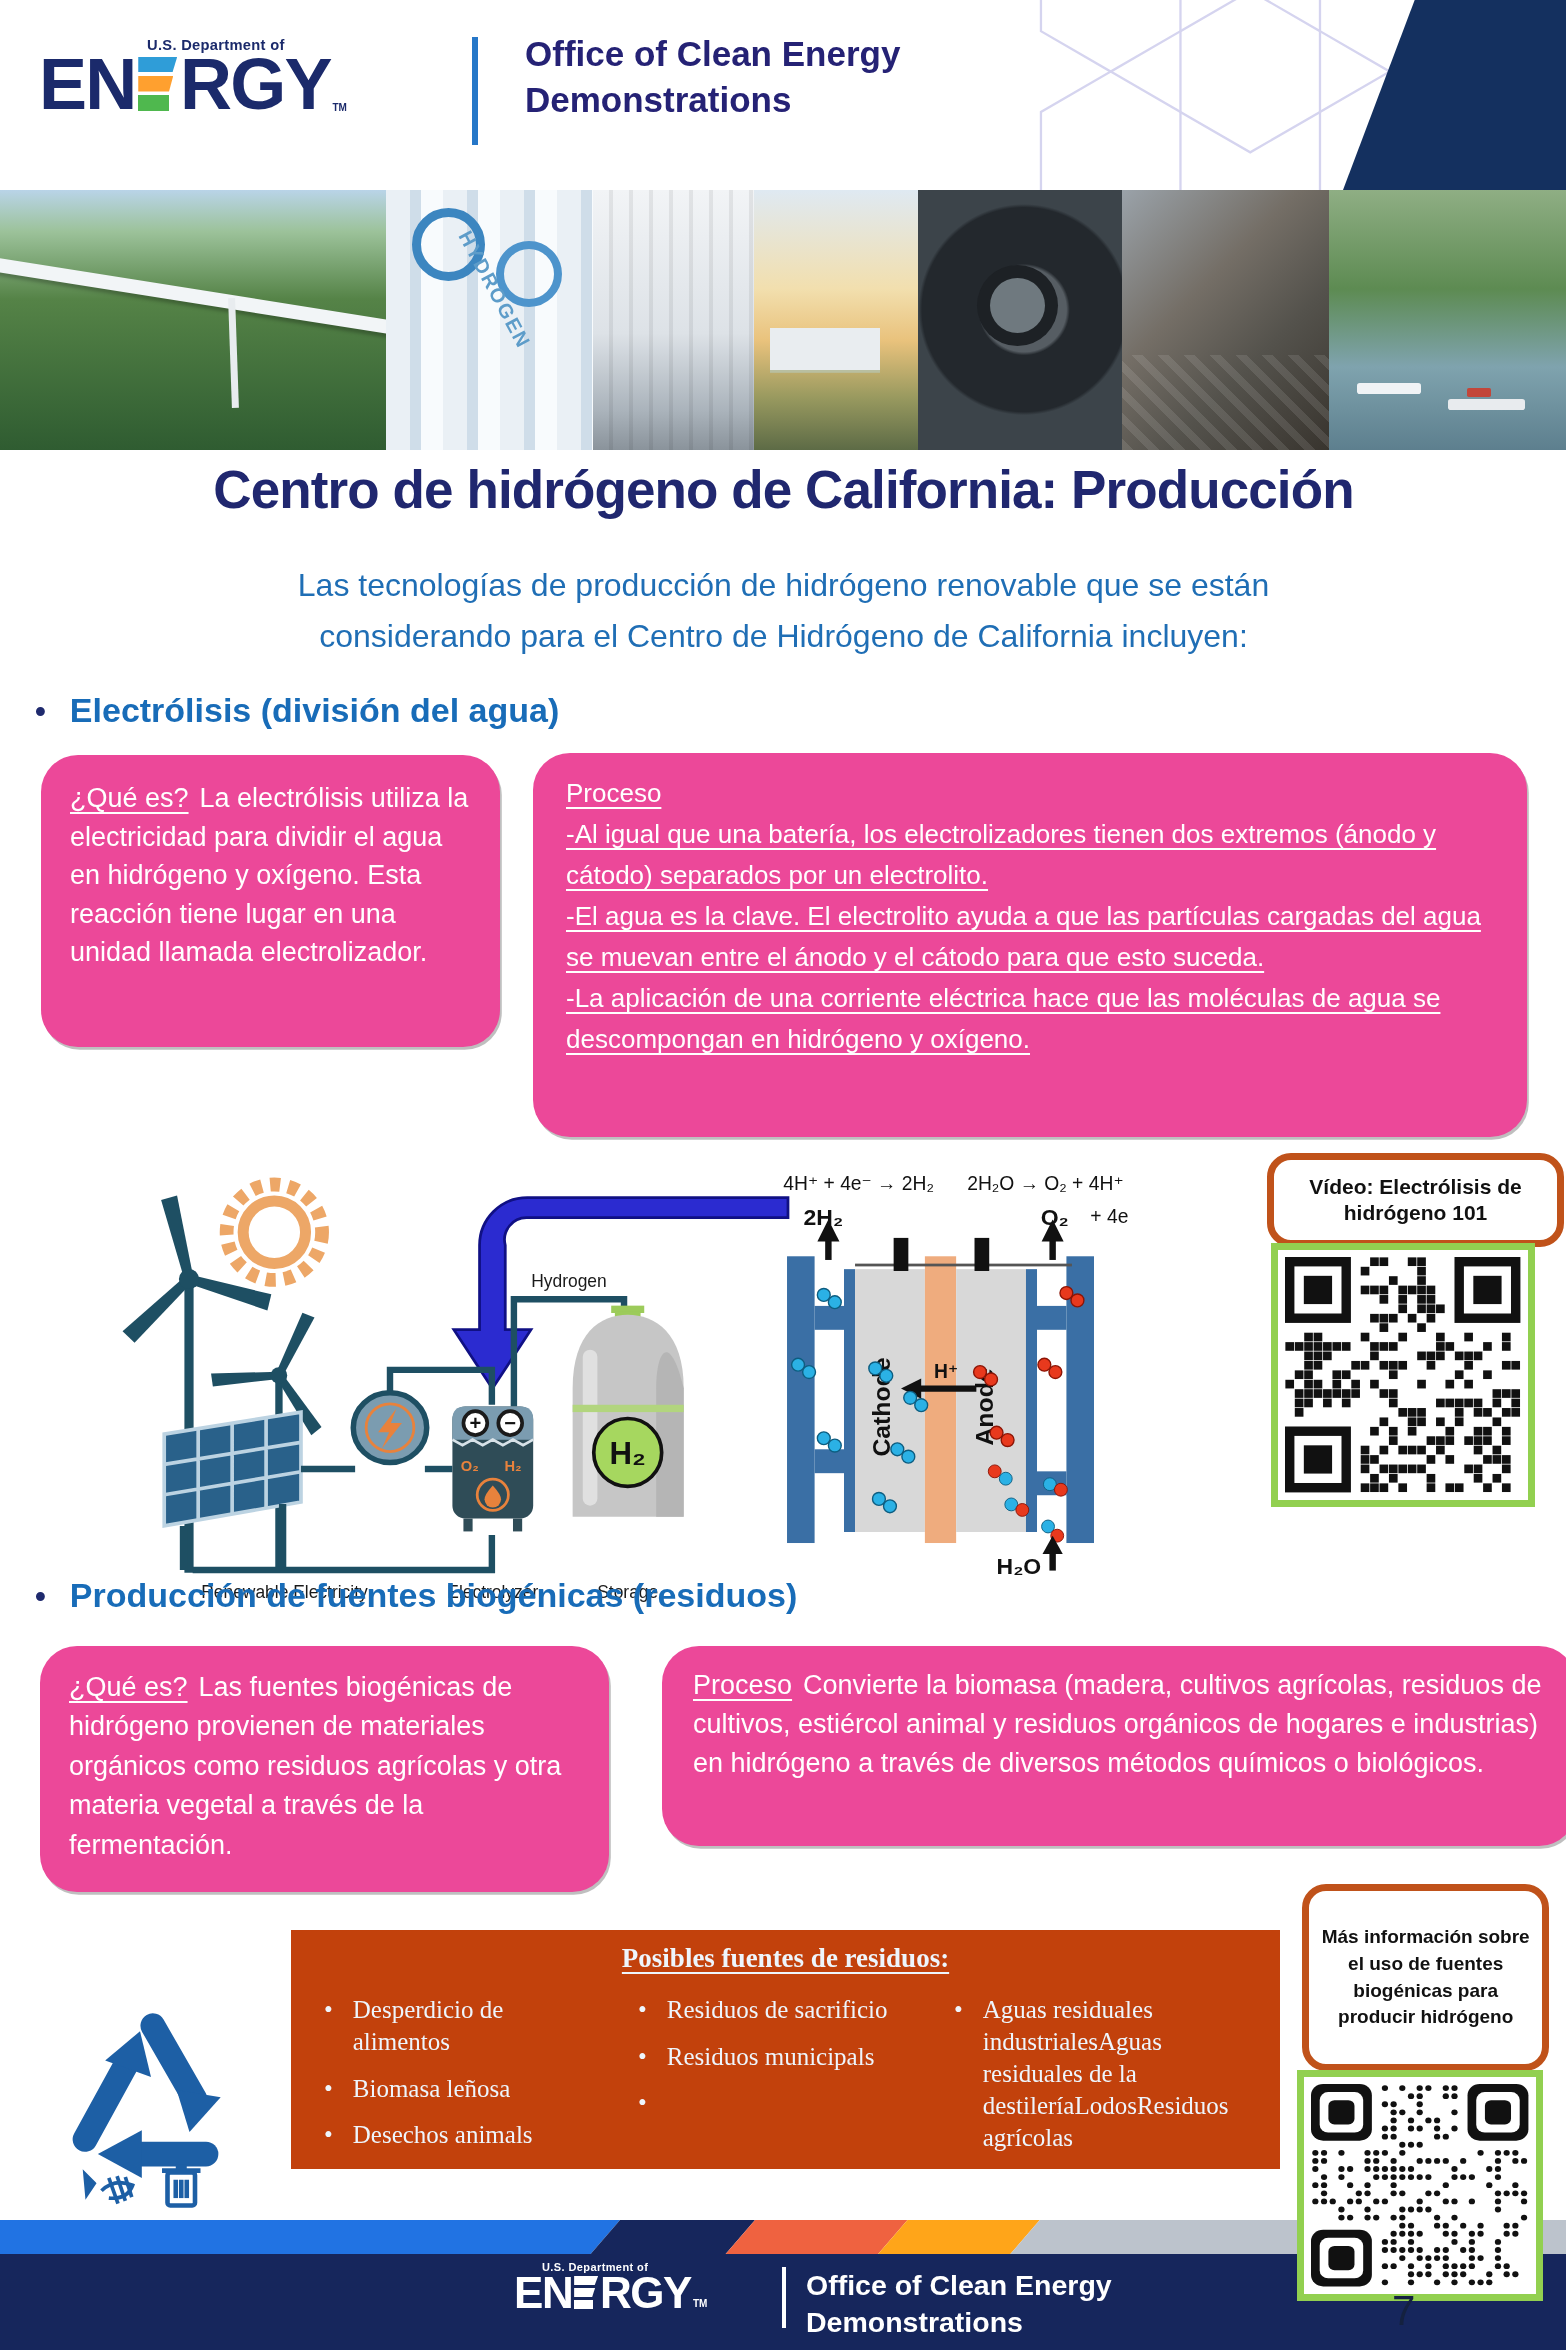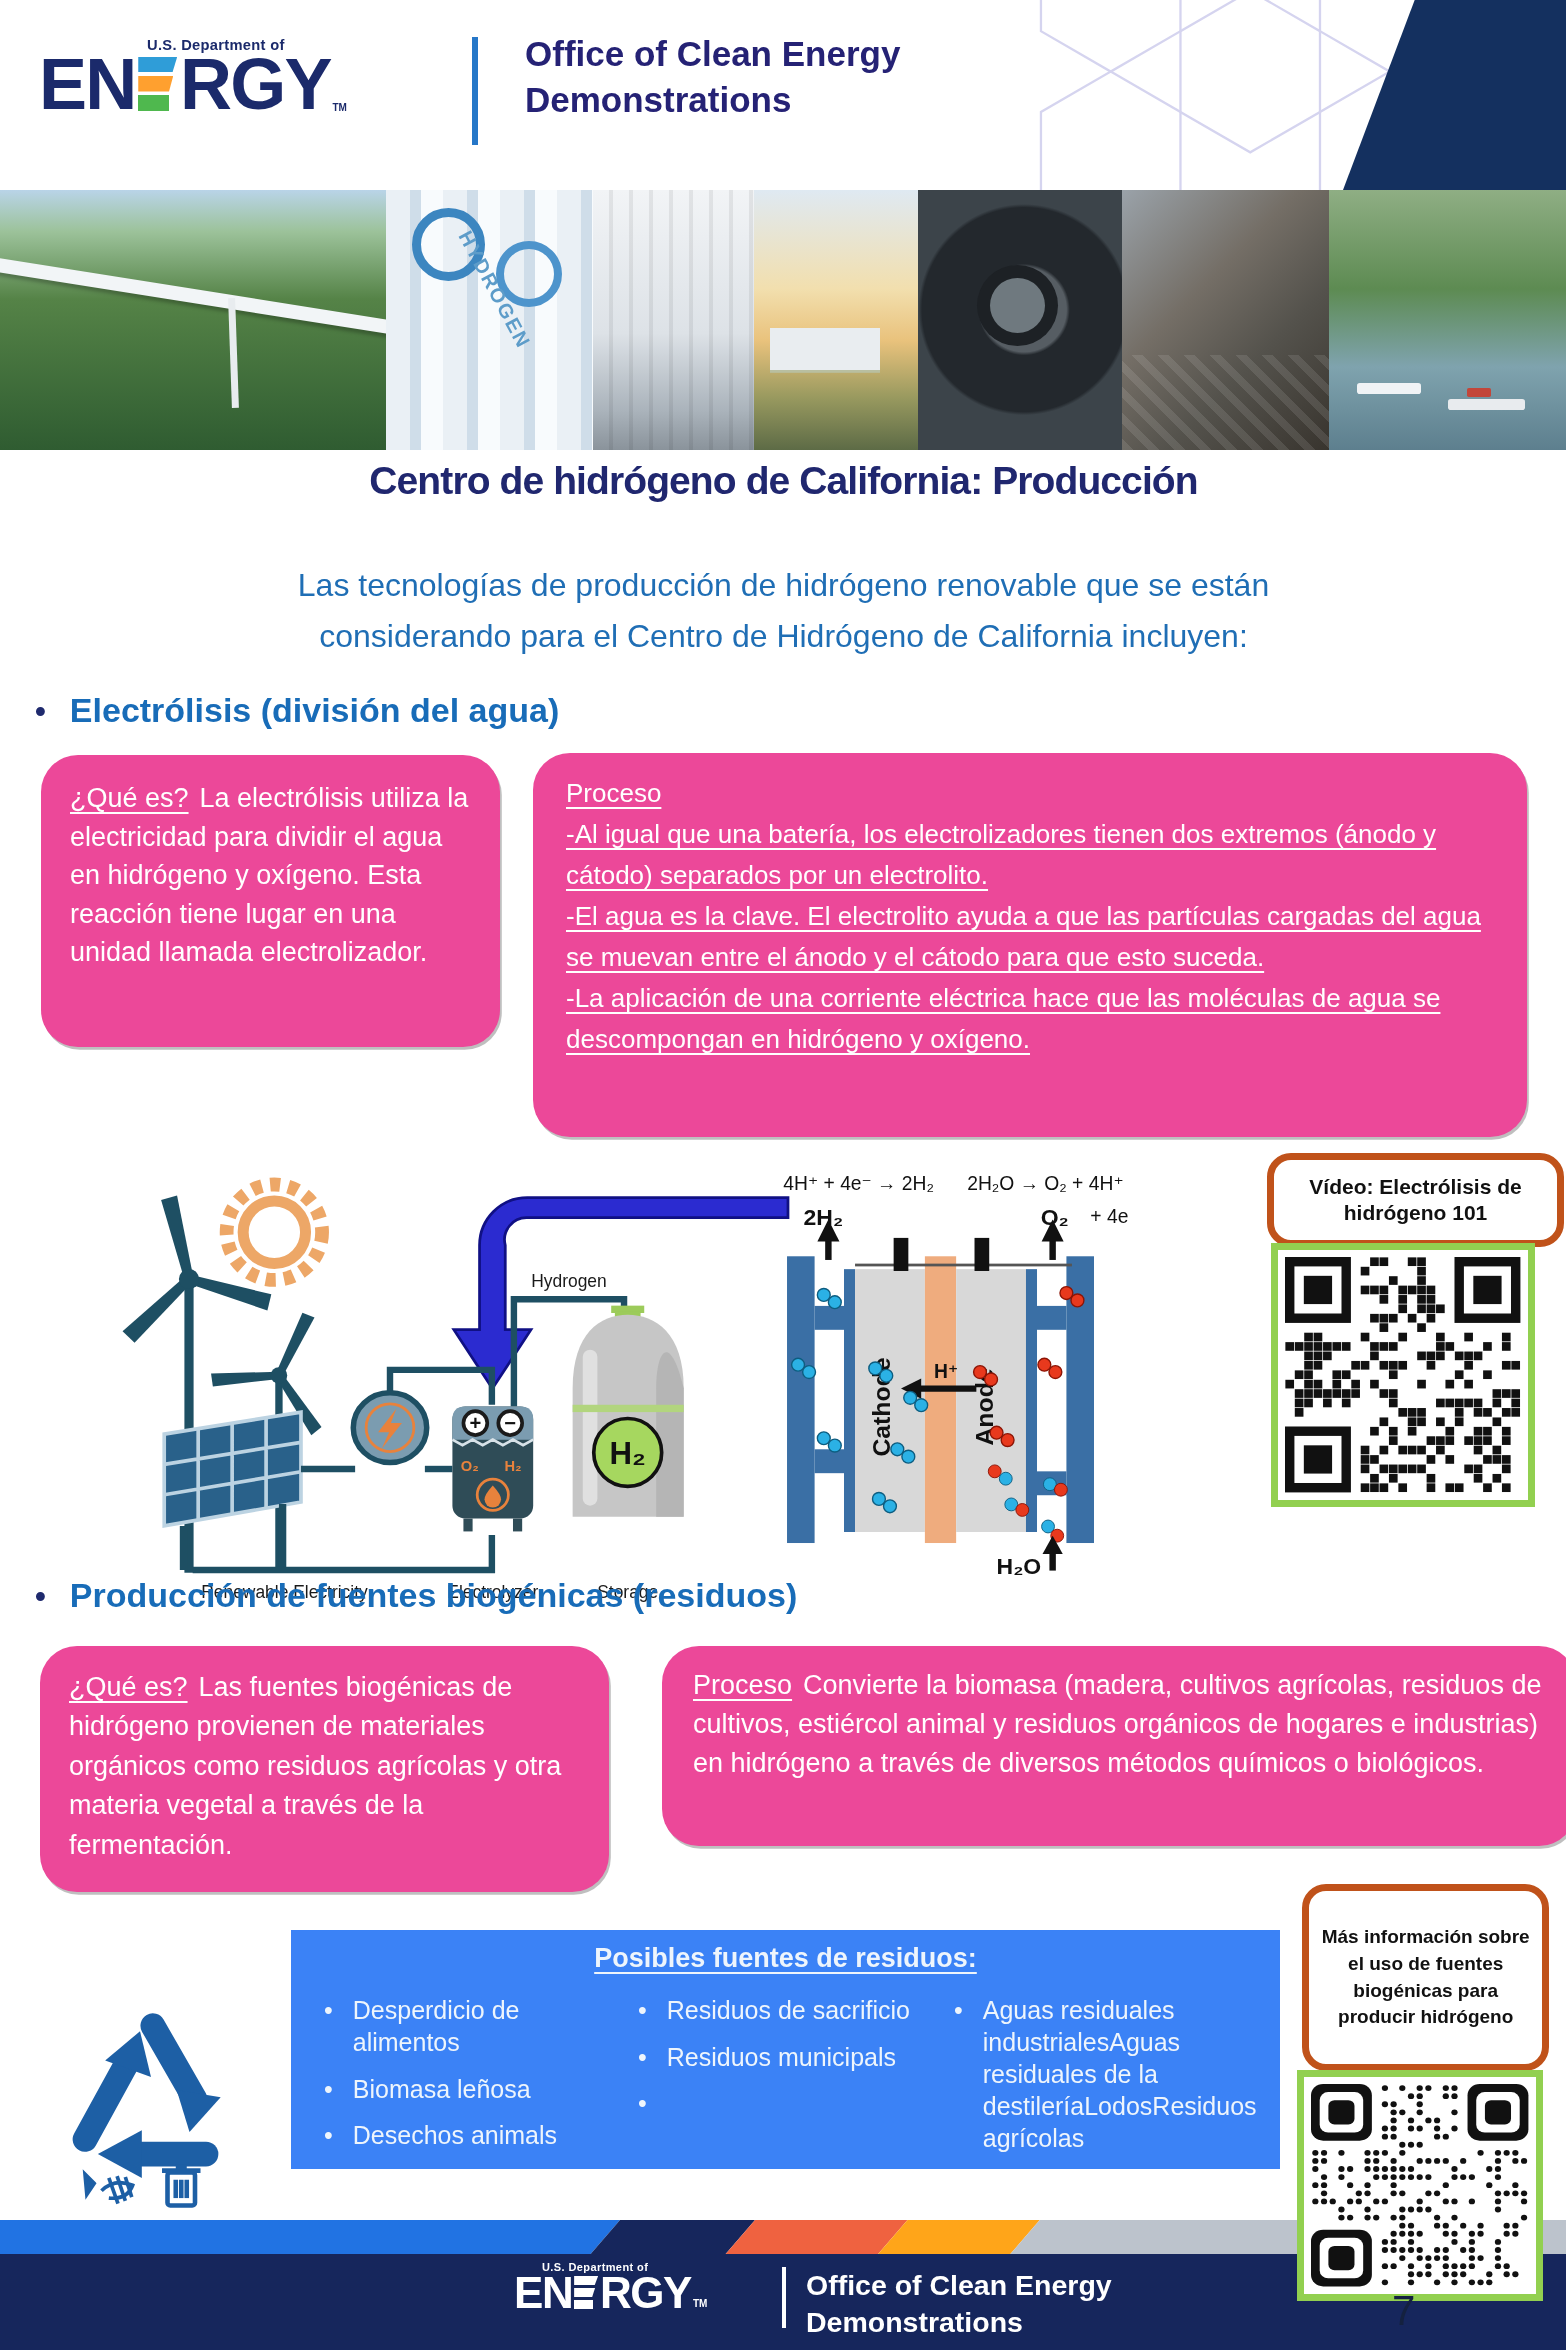--- a/index.html
+++ b/index.html
@@ -15,39 +15,39 @@
   .ebars{display:flex;flex-direction:column;gap:3.7px;margin:0 2.8px 5.5px 2.8px;}
   .ebars span{display:block;height:15.6px;}
   .tm{font-size:10px;font-weight:bold;color:#1b2a6b;align-self:flex-end;margin:0 0 3.7px 1.8px;letter-spacing:0;}
   .hdr-office{font-size:35px;font-weight:bold;color:#252275;line-height:1.32;}
 
   
   .strip{display:flex;height:260px;width:1567px;}
   .strip>div{position:relative;height:100%;overflow:hidden;}
 
   
-  .big-title{width:100%;text-align:center;font-size:39px;font-weight:bold;color:#20276f;letter-spacing:-0.9px;}
+  .big-title{width:100%;text-align:center;font-size:53px;font-weight:bold;color:#20276f;letter-spacing:-0.9px;}
   .subtitle{width:100%;text-align:center;font-size:32px;color:#1f6eb5;line-height:1.6;}
   .bullet-heading{display:flex;align-items:baseline;gap:24px;font-size:34px;font-weight:bold;}
   .bh-dot{color:#1f2a6e;font-size:31px;}
   .bh-txt{color:#186cb8;}
 
   
   .navybox{background:#ec4899;border-radius:37px;color:#fff;box-shadow:1.8px 2.8px 0 rgba(0,0,0,.25);}
   .navybox .inner{padding:24px 29px;}
   .bx-label{text-decoration:underline;text-underline-offset:4.6px;margin-right:11px;}
 
   
   .qr-note{background:#fff;border:7.3px solid #c0521a;border-radius:24px;display:flex;align-items:center;
            justify-content:center;text-align:center;font-weight:bold;color:#111;}
   .qr-box{background:#fff;border:7.3px solid #92d050;box-sizing:border-box;padding:7.3px;}
   .qr-box svg{width:100%;height:100%;display:block;}
 
   
-  .panel{background:#3b82f6;color:#eef5fc;}
+  .panel{background:#c2410c;color:#eef5fc;font-family:Liberation Serif, serif;}
   .panel-head{width:100%;text-align:center;font-size:27px;font-weight:bold;}
   .panel-col{font-size:25px;line-height:1.28;}
   .panel-col .li{display:flex;gap:20px;margin-bottom:14.7px;}
   .panel-col .dot{flex:0 0 auto;}
 
   
   .footer{background:#16265c;}
   .f-dept{font-size:11px;font-weight:bold;color:#fff;letter-spacing:0.4px;}
   .f-energy{display:flex;align-items:flex-end;color:#fff;font-weight:800;letter-spacing:-1.4px;}
   .f-energy .energy-txt{font-size:44px;}

